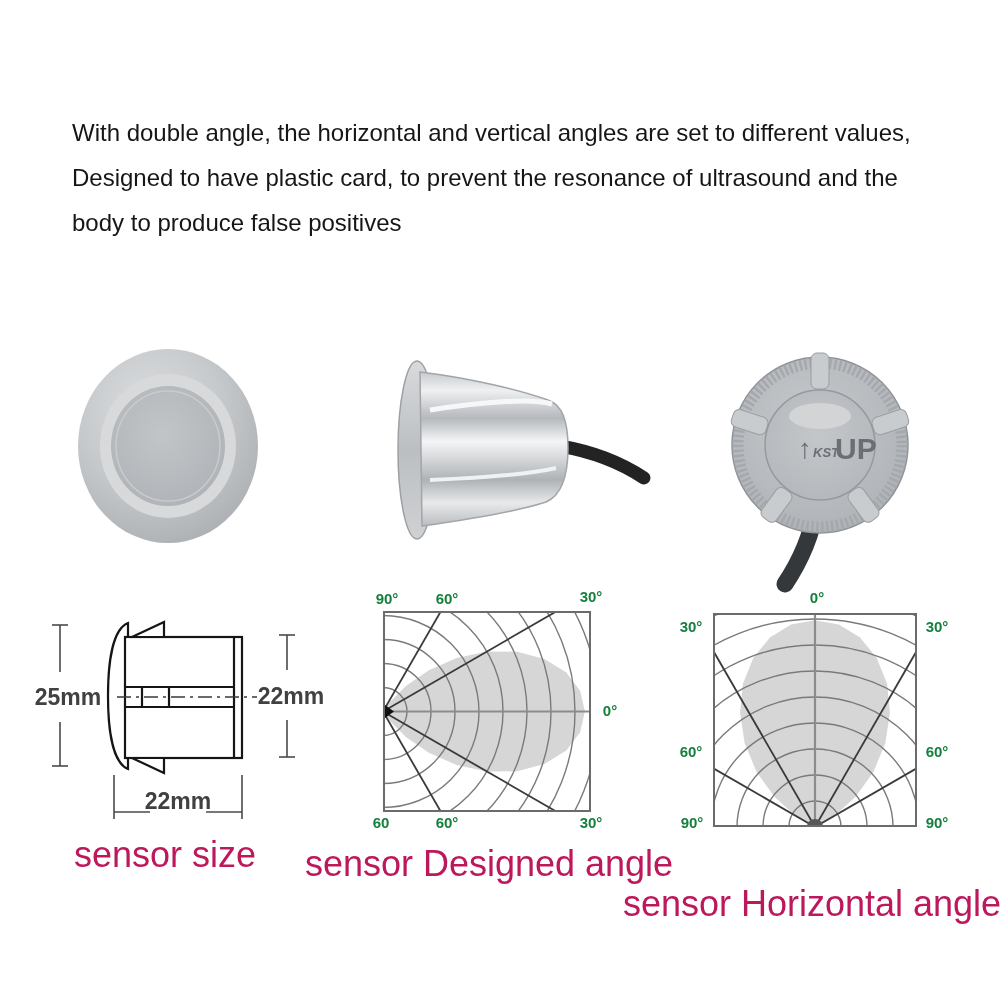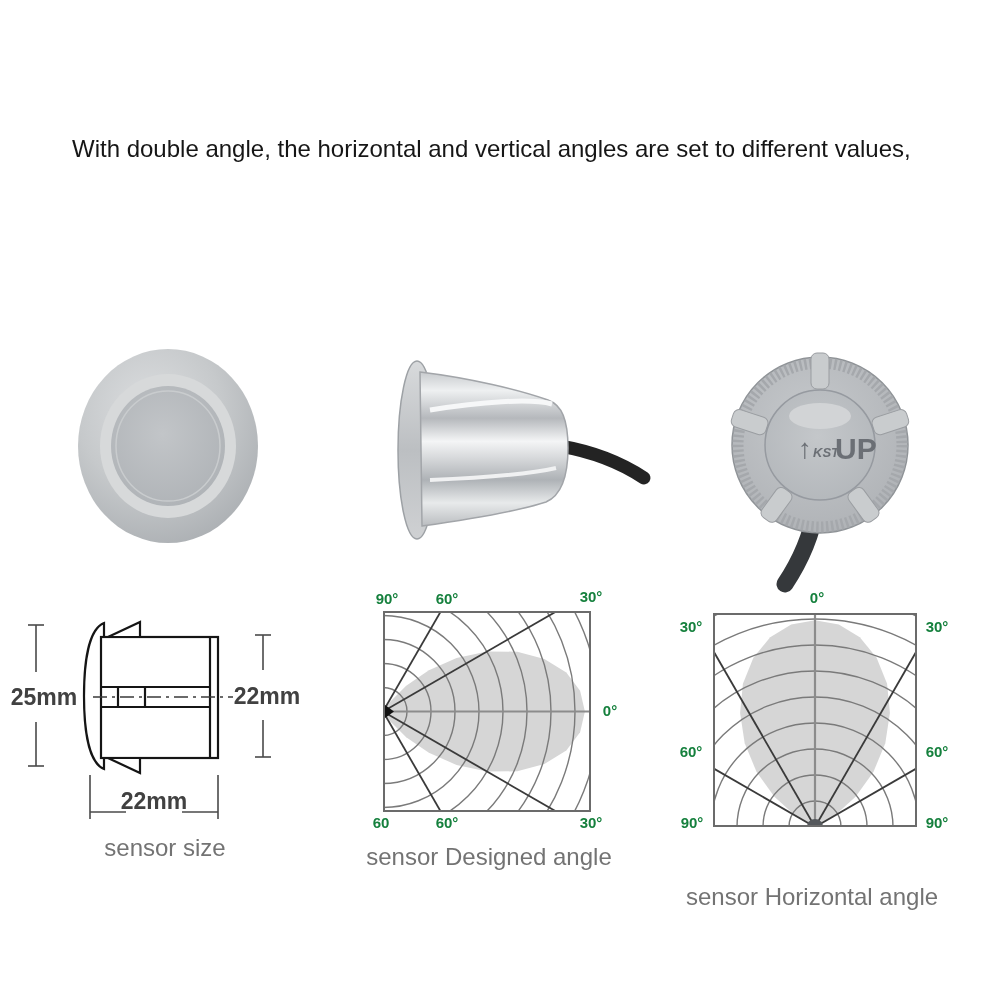--- a/index.html
+++ b/index.html
@@ -1,35 +1,37 @@
 <!DOCTYPE html>
 <html><head>
 <meta charset="utf-8">
 <style>
   html,body{margin:0;padding:0;}
   body{
     width:1000px;height:1000px;position:relative;background:#ffffff;
     font-family:"Liberation Sans","DejaVu Sans",sans-serif;overflow:hidden;
   }
-  .desc{position:absolute;left:72px;top:126px;width:890px;font-size:24px;
+  .desc{position:absolute;left:72px;top:110px;width:890px;font-size:24px;
         line-height:45px;color:#161616;}
   .desc div{white-space:nowrap;}
   .photo{position:absolute;}
   .diagram{position:absolute;}
   .tick{position:absolute;font-size:15px;font-weight:bold;color:#15803d;
         transform:translateX(-50%);white-space:nowrap;}
-  .caption{position:absolute;font-size:24px;color:#737373;
+  .caption{position:absolute;font-size:36px;color:#be185d;
         transform:translateX(-50%);white-space:nowrap;}
   svg{display:block;overflow:visible;}
 </style>
 </head>
 <body>
 
 <div class="desc">
   <div>With double angle, the horizontal and vertical angles are set to different values,</div>
+  <div>Designed to have plastic card, to prevent the resonance of ultrasound and the</div>
+  <div>body to produce false positives</div>
 </div>
 
 <div class="photo" style="left:70px;top:345px;">
   <svg width="200" height="205" viewBox="0 0 200 205">
     <defs>
       <radialGradient id="p1outer" cx="40%" cy="32%" r="80%">
         <stop offset="0%" stop-color="#dcdee0"></stop>
           <stop offset="50%" stop-color="#c6c9cb"></stop>
         <stop offset="100%" stop-color="#a6aaae"></stop>
       </radialGradient>
@@ -98,21 +100,21 @@
     <circle cx="95" cy="93" r="55" fill="url(#p3disc)" stroke="#969aa0" stroke-width="1.5"></circle>
     <ellipse cx="95" cy="64" rx="31" ry="13" fill="#d2d4d6"></ellipse>
     <g fill="#6b6f75">
       <text x="73" y="106" font-size="28" font-weight="bold">↑</text>
       <text x="88" y="105" font-size="13" font-weight="bold" font-style="italic">KST</text>
       <text x="110" y="107" font-size="30" font-weight="bold">UP</text>
     </g>
   </svg>
 </div>
 
-<div class="diagram" style="left:16px;top:612px;">
+<div class="diagram" style="left:40px;top:612px;">
   <svg width="300" height="212" viewBox="0 0 300 212">
     <g stroke="#151515" stroke-width="2.2" fill="#ffffff">
       <path d="M 88,11 C 73,17 68,49 68,84 C 68,119 73,151 88,157 Z"></path>
       <rect x="85" y="25" width="117" height="121"></rect>
       <line x1="194" y1="25" x2="194" y2="146"></line>
       <polygon points="92,25 124,10 124,25"></polygon>
       <polygon points="92,146 124,161 124,146"></polygon>
       <line x1="85" y1="75" x2="194" y2="75"></line>
       <line x1="85" y1="95" x2="194" y2="95"></line>
       <line x1="102" y1="75" x2="102" y2="95"></line>

